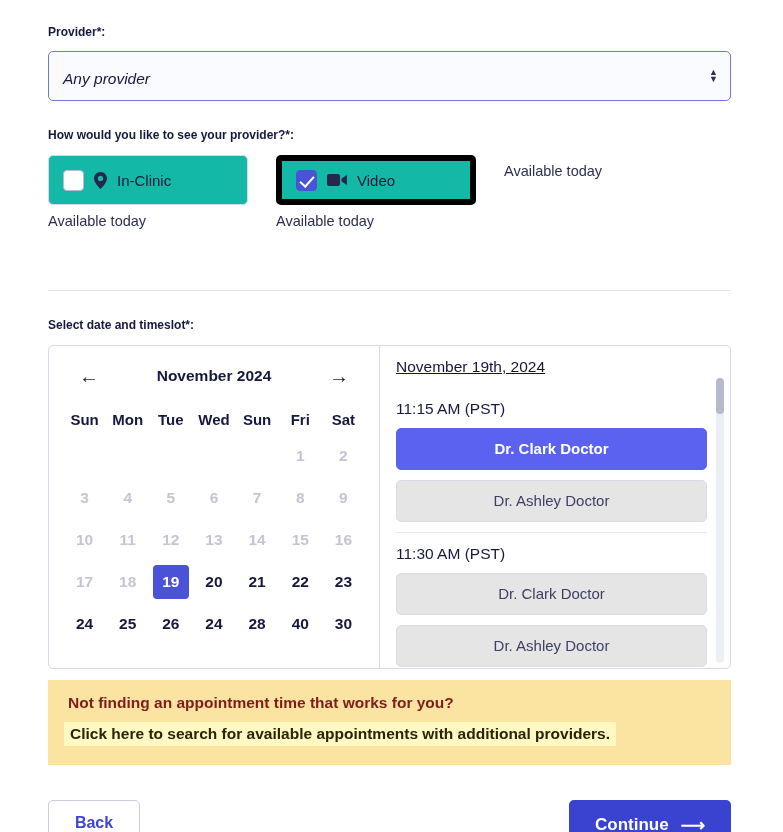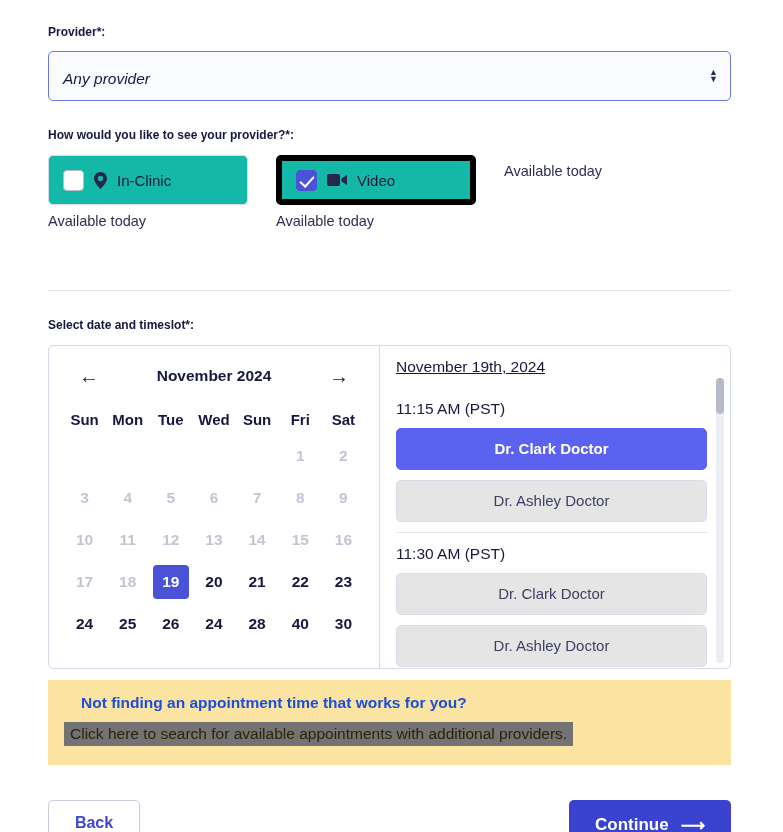--- a/index.html
+++ b/index.html
@@ -263,28 +263,28 @@
     top: 680px;
     left: 48px;
     width: 683px;
     height: 85px;
     background: #fbe3a1;
     padding: 14px 16px;
   }
   .notice-title {
     font-size: 15.5px;
     font-weight: bold;
-    color: #1d4ed8;
-    margin: 0 0 10px 17px;
+    color: #7f1d1d;
+    margin: 0 0 10px 4px;
   }
   .notice-link {
     display: inline-block;
-    background: #737373;
-    font-size: 15.5px;
-    font-weight: normal;
+    background: #fef9c3;
+    font-size: 15.5px;
+    font-weight: bold;
     color: #2c2206;
     padding: 3px 6px;
     text-decoration: none;
     cursor: pointer;
   }
 
   
   .btn-back {
     position: absolute;
     top: 800px;

